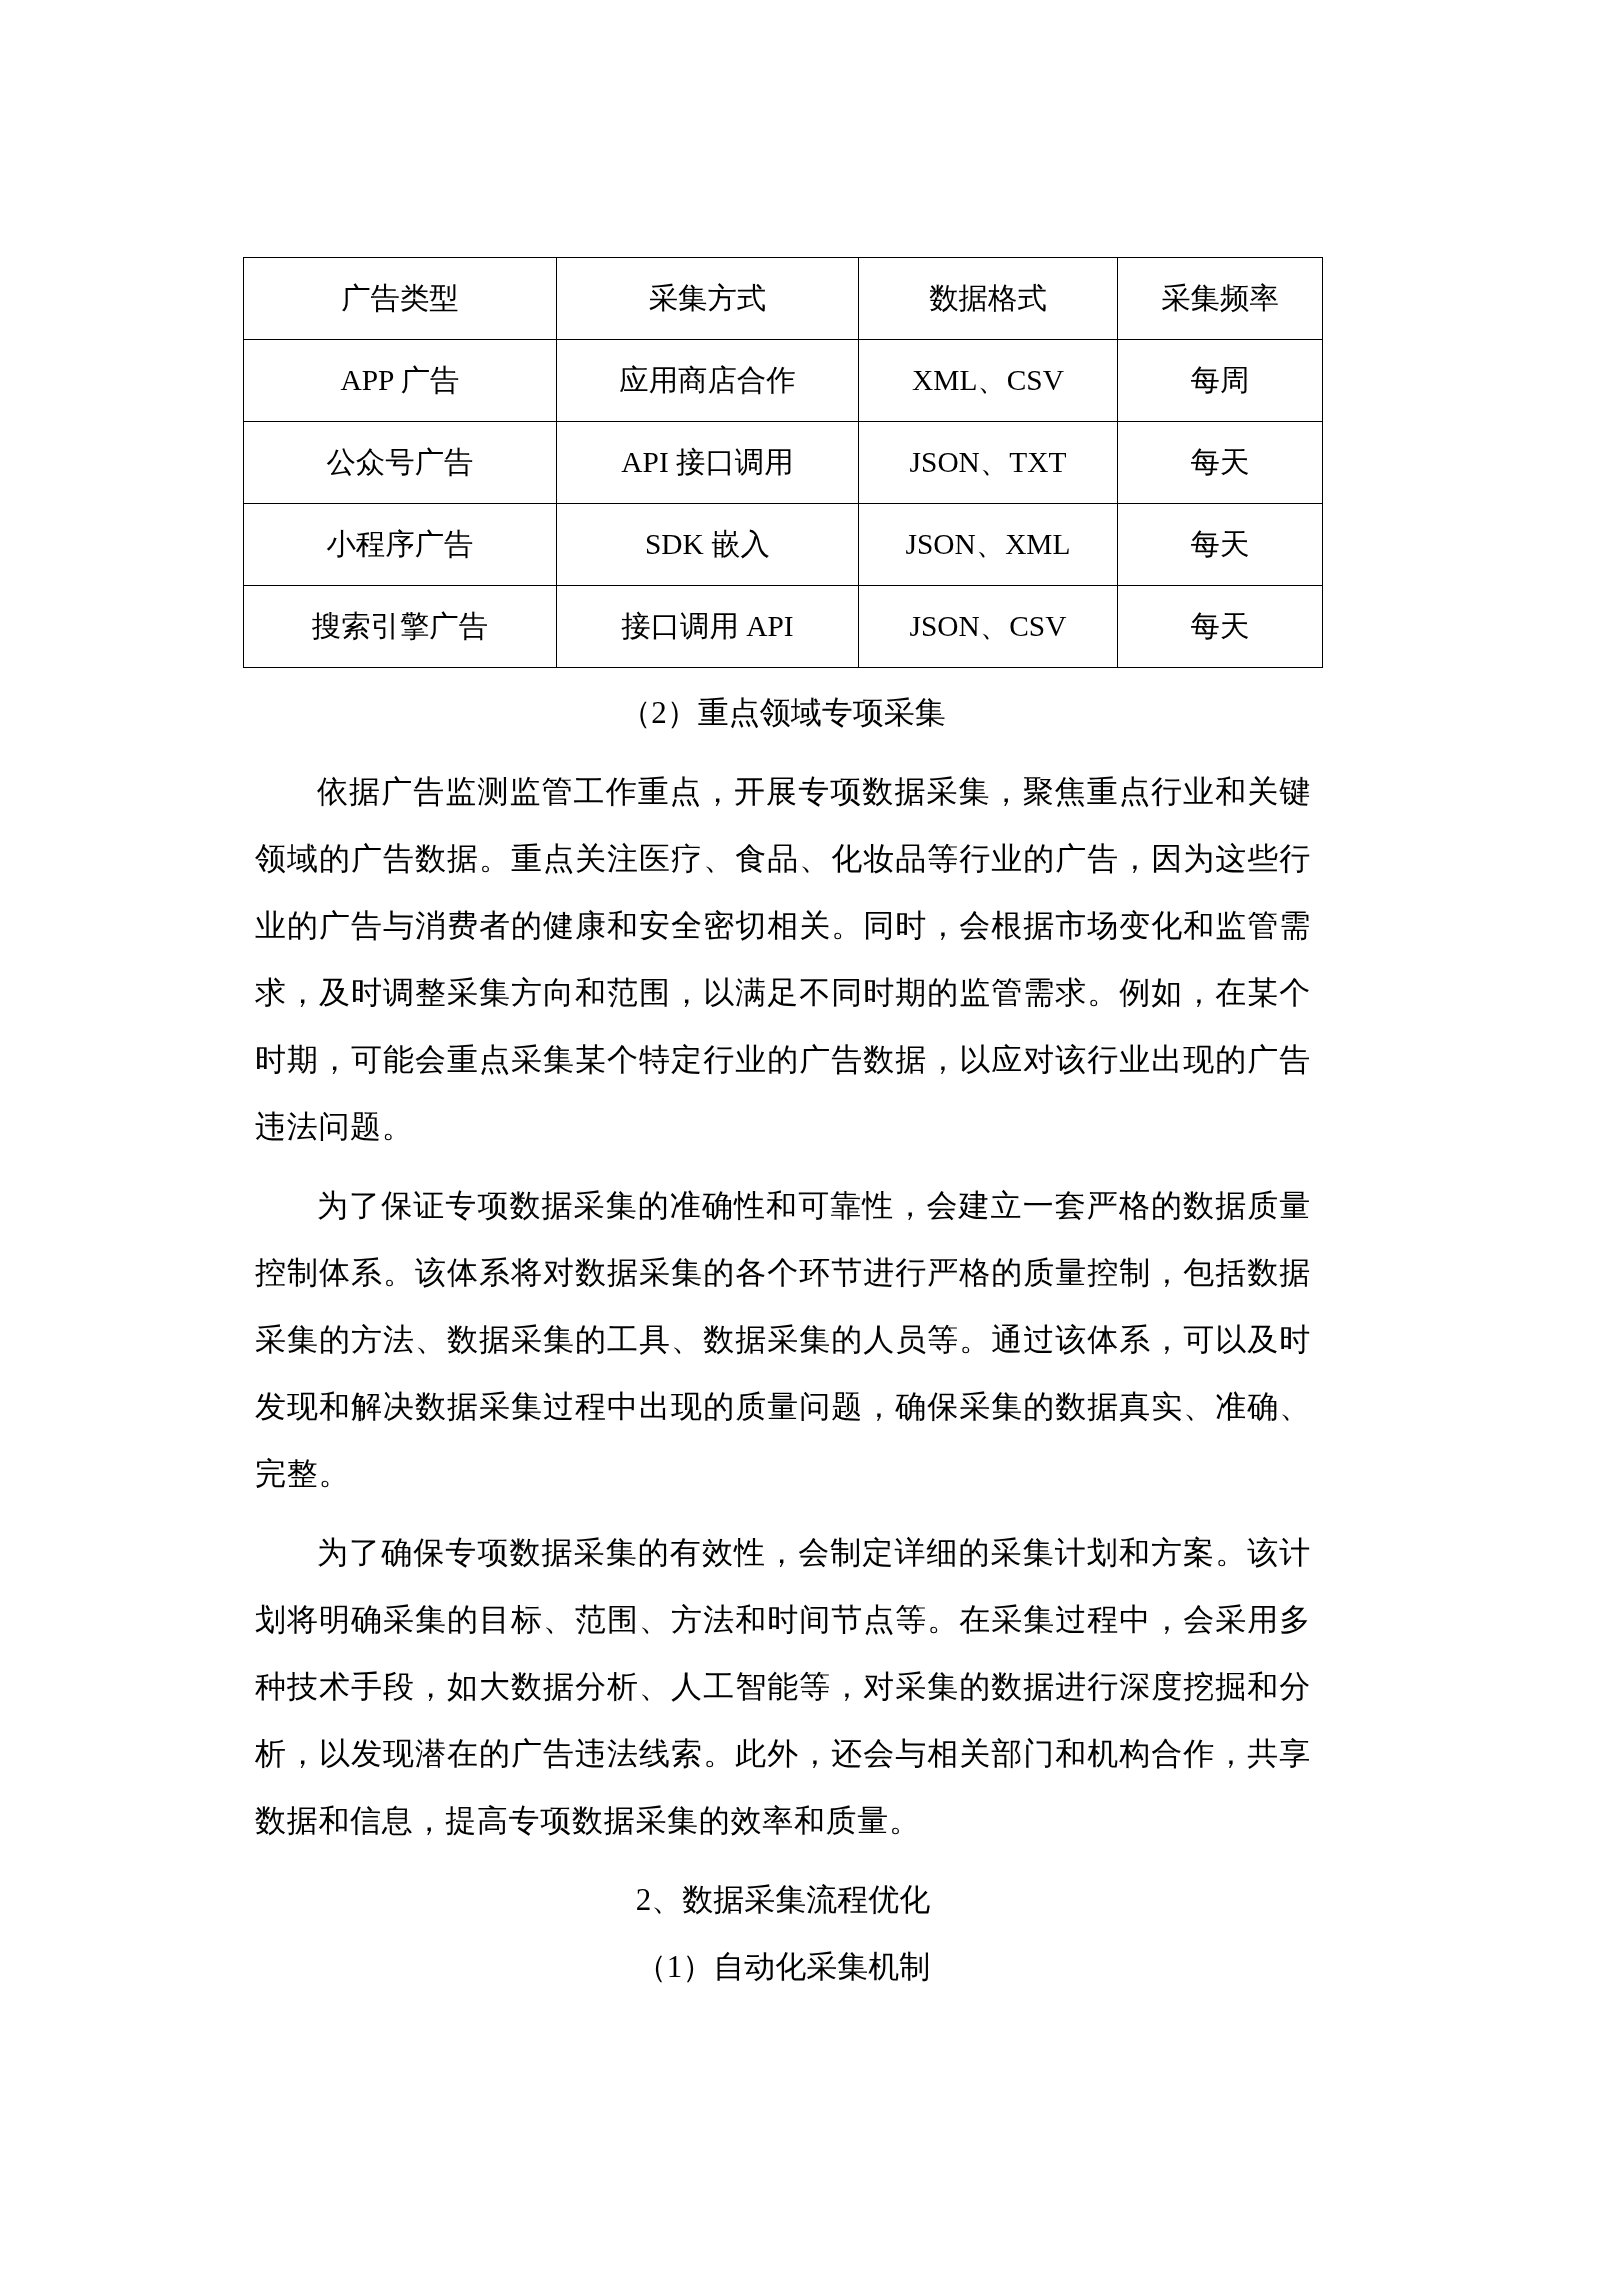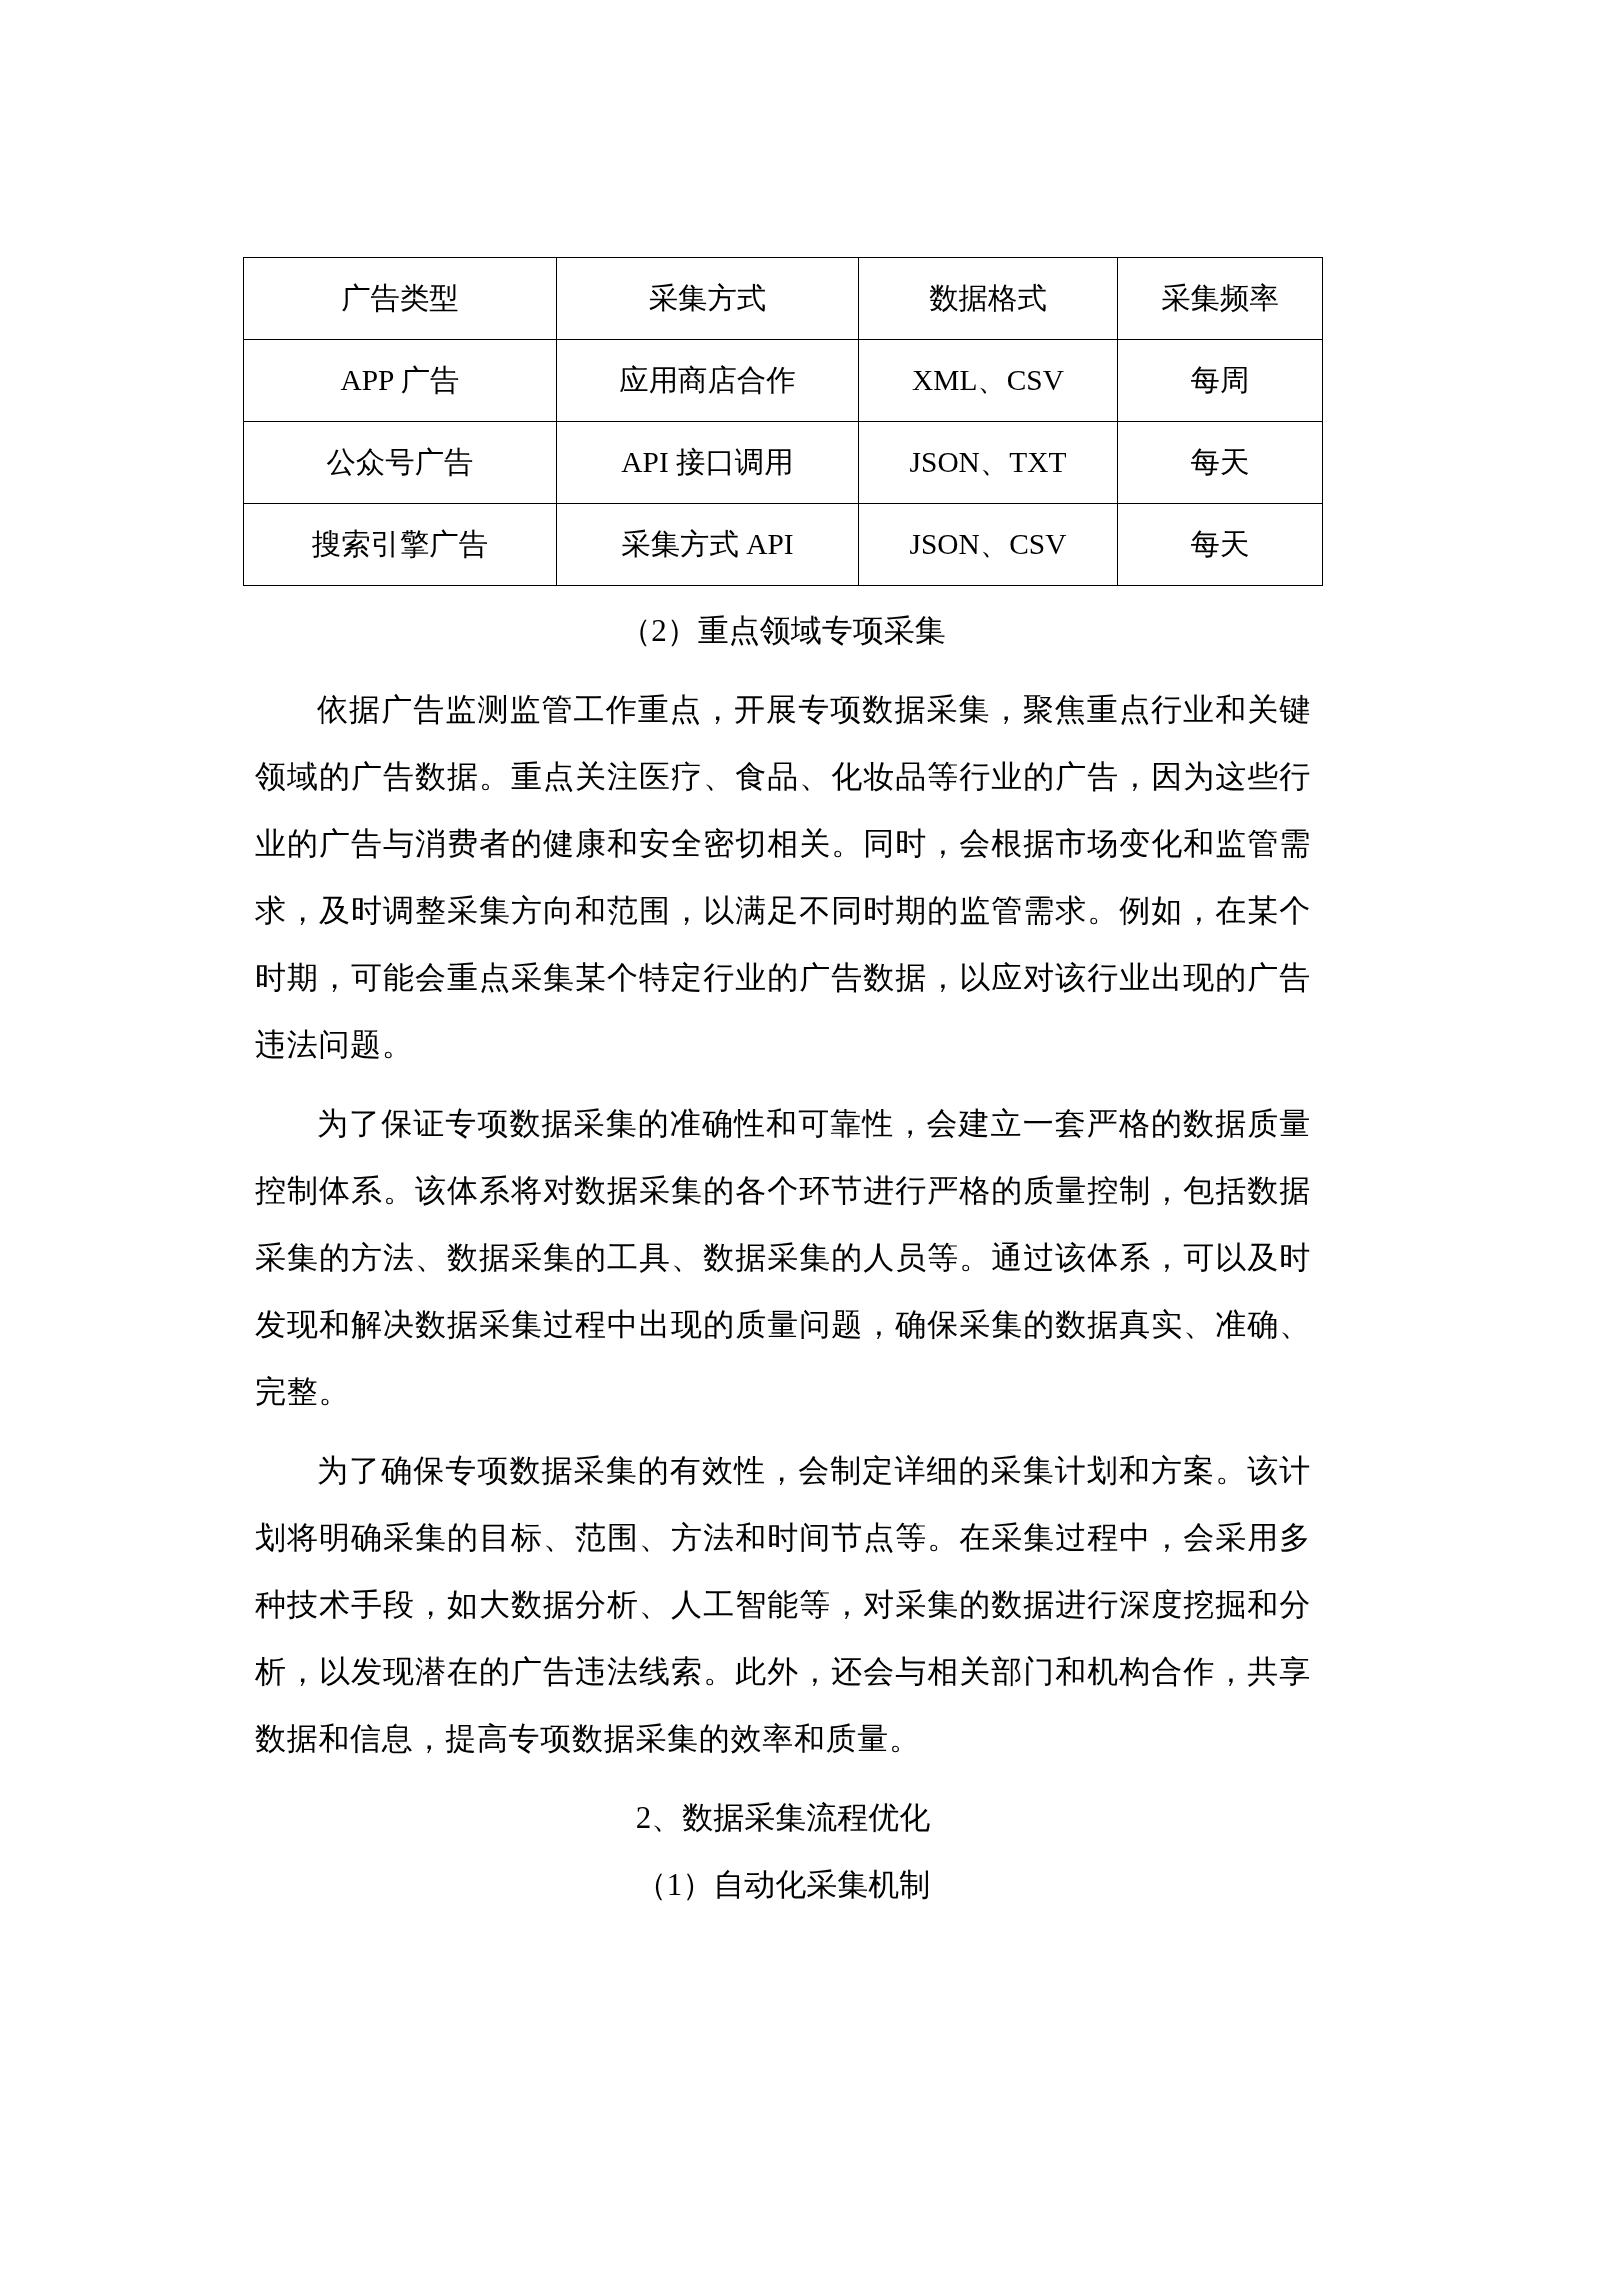--- a/index.html
+++ b/index.html
@@ -84,22 +84,28 @@
         <td>XML、CSV</td>
         <td>每周</td>
       </tr>
       <tr>
         <td>公众号广告</td>
         <td>API 接口调用</td>
         <td>JSON、TXT</td>
         <td>每天</td>
       </tr>
       <tr>
+        <td>小程序广告</td>
+        <td>SDK 嵌入</td>
+        <td>JSON、XML</td>
+        <td>每天</td>
+      </tr>
+      <tr>
         <td>搜索引擎广告</td>
-        <td>采集方式 API</td>
+        <td>接口调用 API</td>
         <td>JSON、CSV</td>
         <td>每天</td>
       </tr>
     </tbody>
   </table>
 
   <p class="heading-line first-heading">（2）重点领域专项采集</p>
 
   <p class="body-para">依据广告监测监管工作重点，开展专项数据采集，聚焦重点行业和关键领域的广告数据。重点关注医疗、食品、化妆品等行业的广告，因为这些行业的广告与消费者的健康和安全密切相关。同时，会根据市场变化和监管需求，及时调整采集方向和范围，以满足不同时期的监管需求。例如，在某个时期，可能会重点采集某个特定行业的广告数据，以应对该行业出现的广告违法问题。</p>
 

